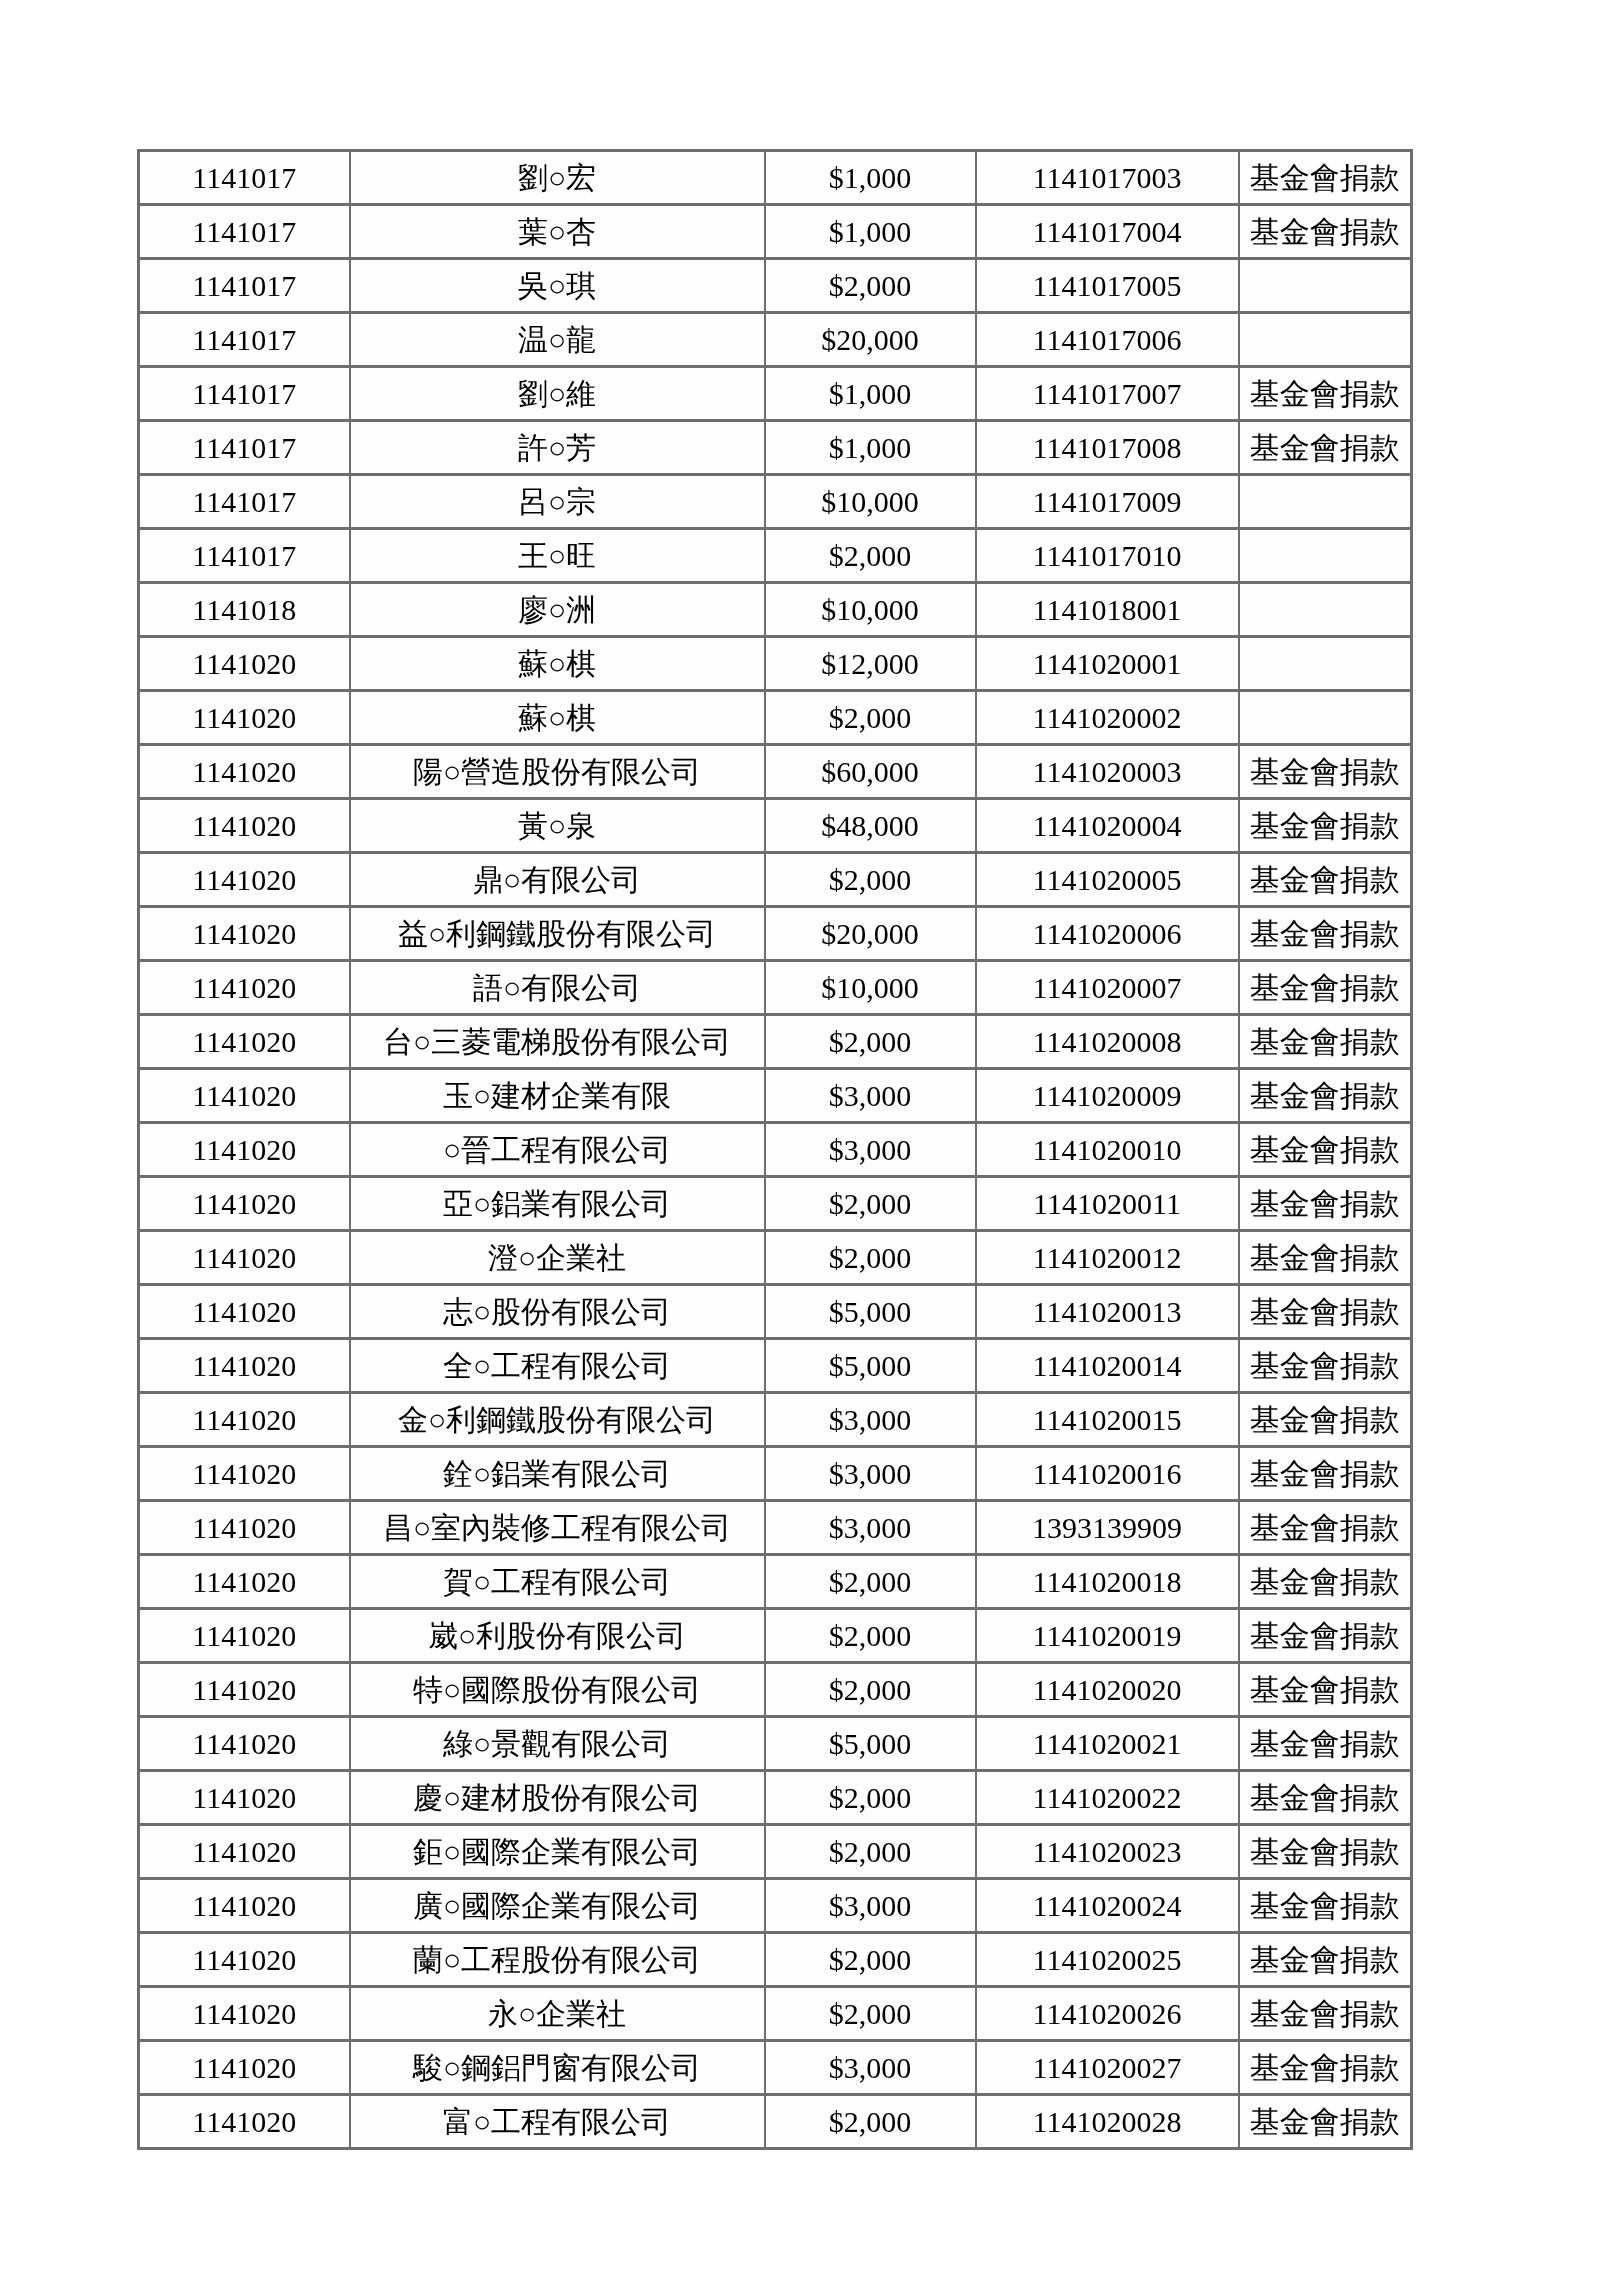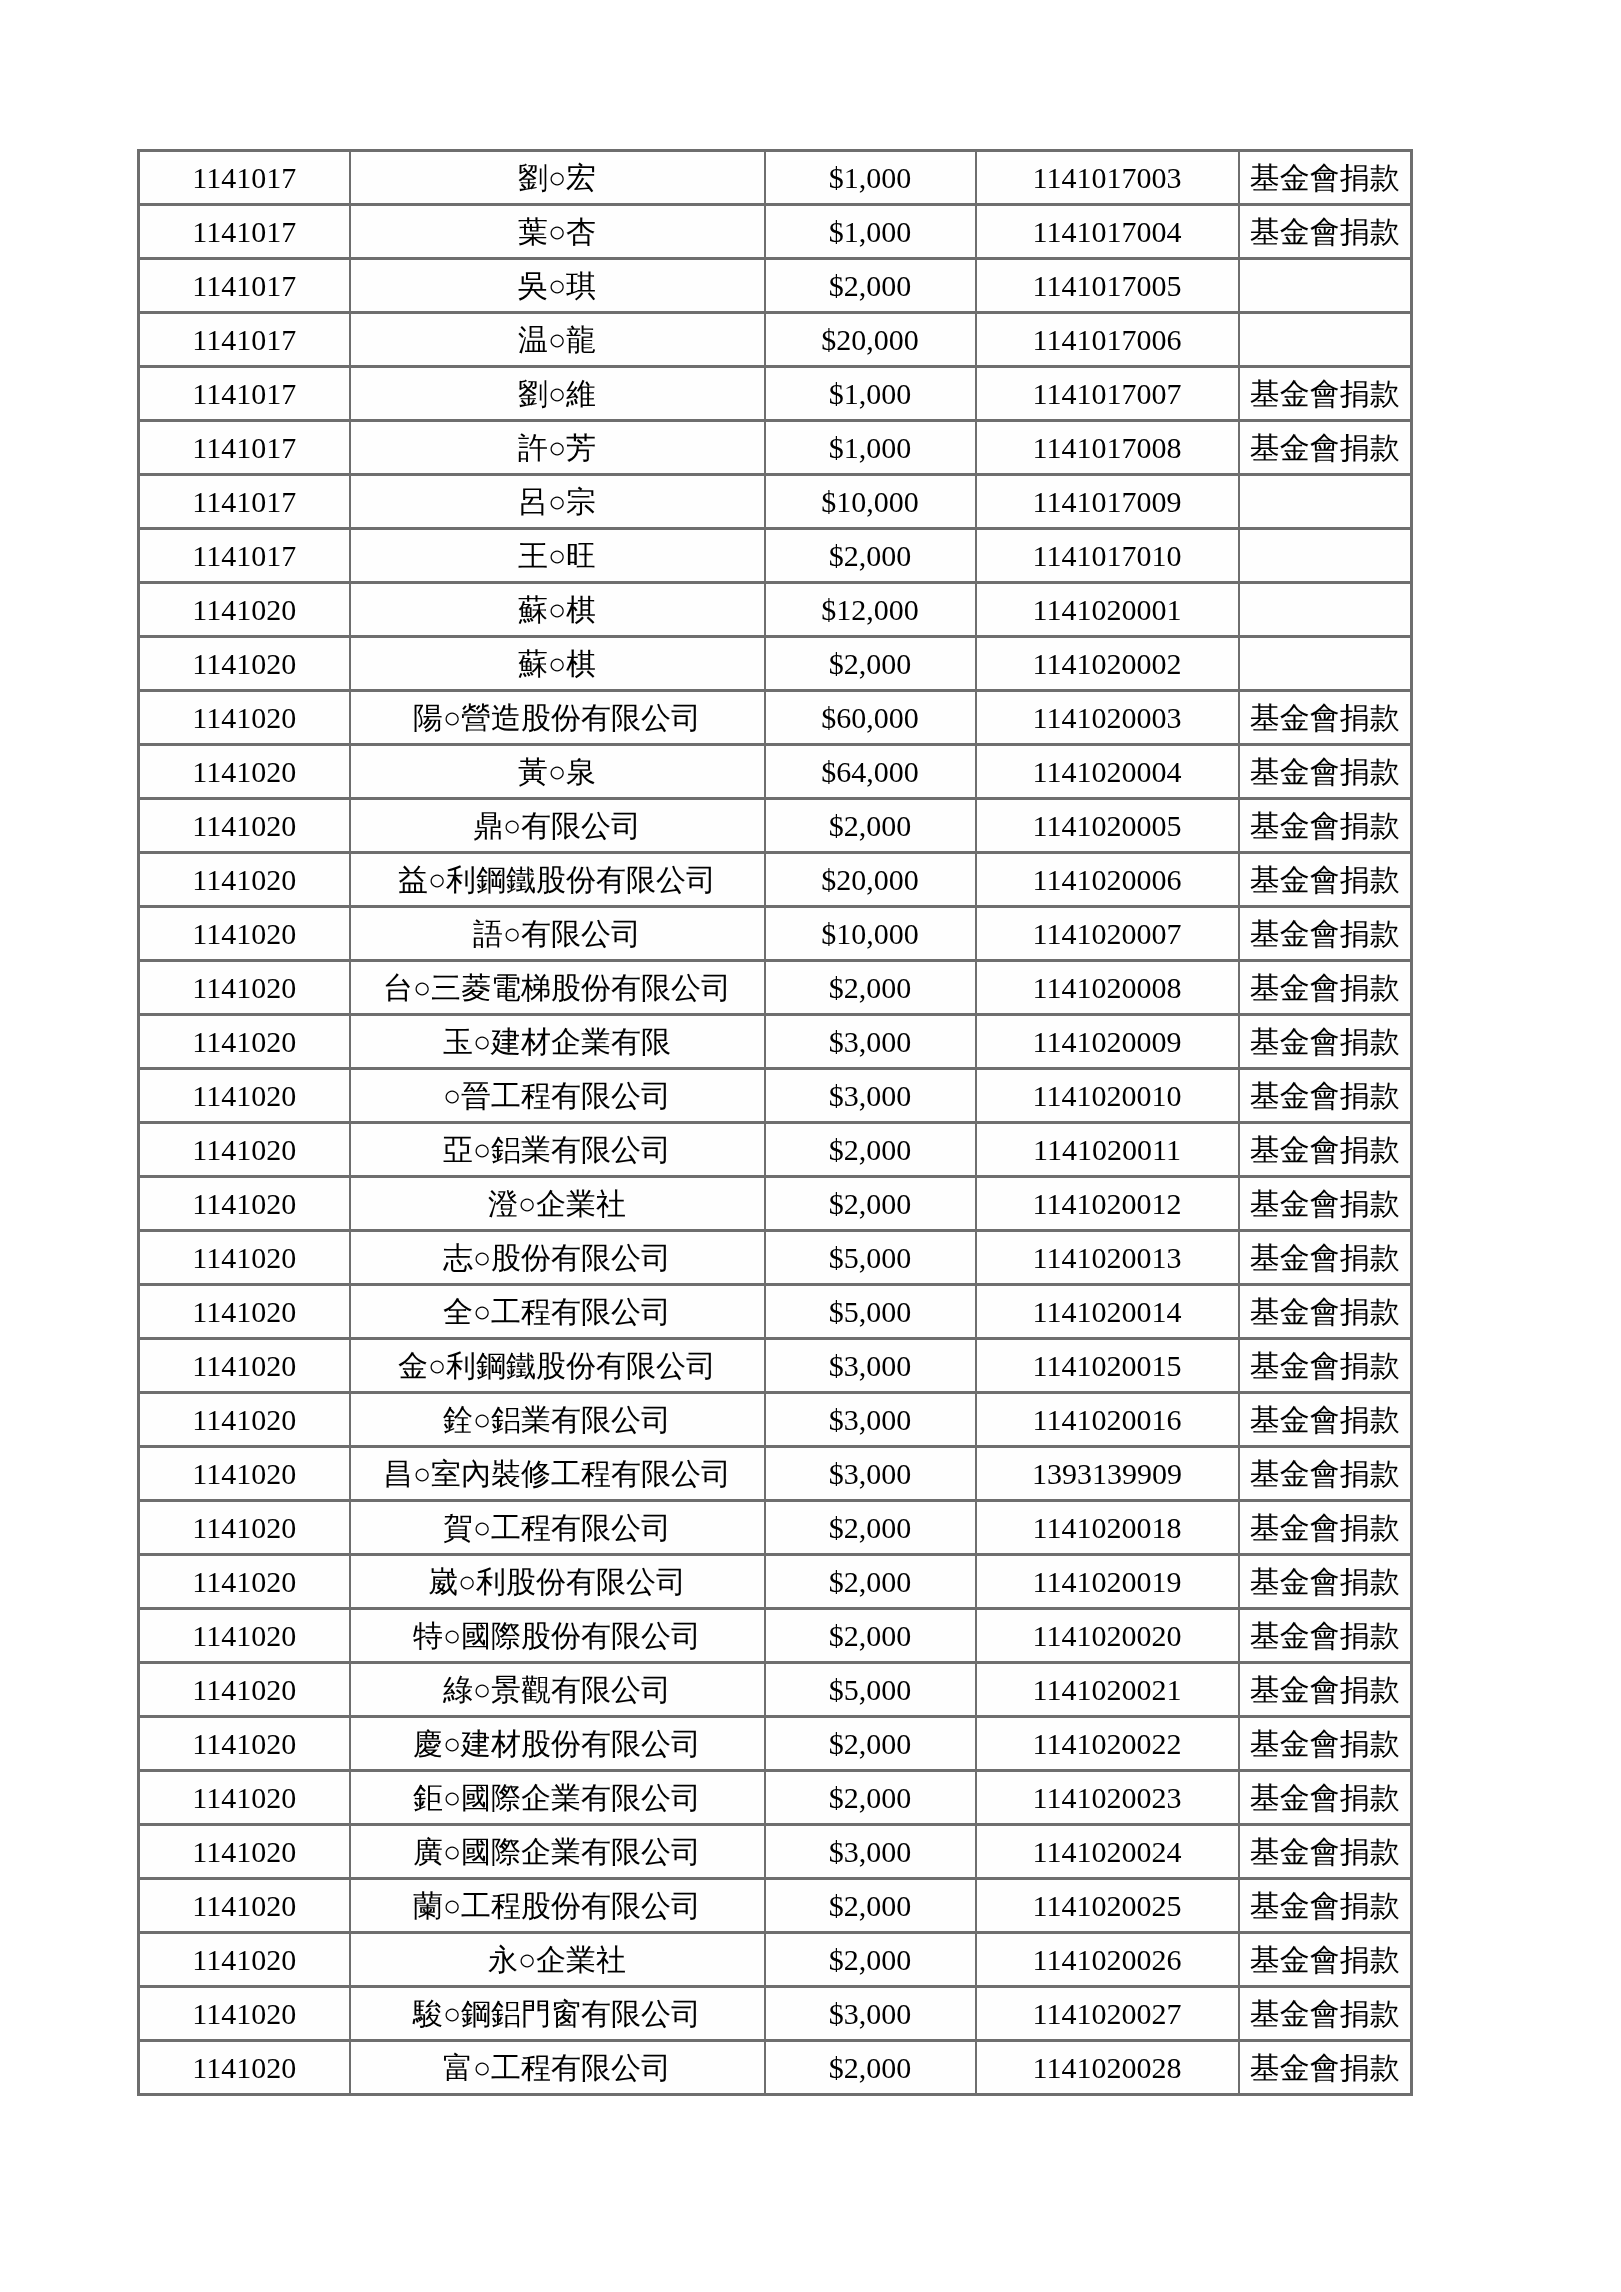--- a/index.html
+++ b/index.html
@@ -115,20 +115,27 @@
           <td></td>
         </tr>
         <tr>
           <td>1141017</td>
           <td>王○旺</td>
           <td>$2,000</td>
           <td>1141017010</td>
           <td></td>
         </tr>
         <tr>
+          <td>1141018</td>
+          <td>廖○洲</td>
+          <td>$10,000</td>
+          <td>1141018001</td>
+          <td></td>
+        </tr>
+        <tr>
           <td>1141020</td>
           <td>蘇○棋</td>
           <td>$12,000</td>
           <td>1141020001</td>
           <td></td>
         </tr>
         <tr>
           <td>1141020</td>
           <td>蘇○棋</td>
           <td>$2,000</td>
@@ -138,21 +145,21 @@
         <tr>
           <td>1141020</td>
           <td>陽○營造股份有限公司</td>
           <td>$60,000</td>
           <td>1141020003</td>
           <td>基金會捐款</td>
         </tr>
         <tr>
           <td>1141020</td>
           <td>黃○泉</td>
-          <td>$64,000</td>
+          <td>$48,000</td>
           <td>1141020004</td>
           <td>基金會捐款</td>
         </tr>
         <tr>
           <td>1141020</td>
           <td>鼎○有限公司</td>
           <td>$2,000</td>
           <td>1141020005</td>
           <td>基金會捐款</td>
         </tr>

